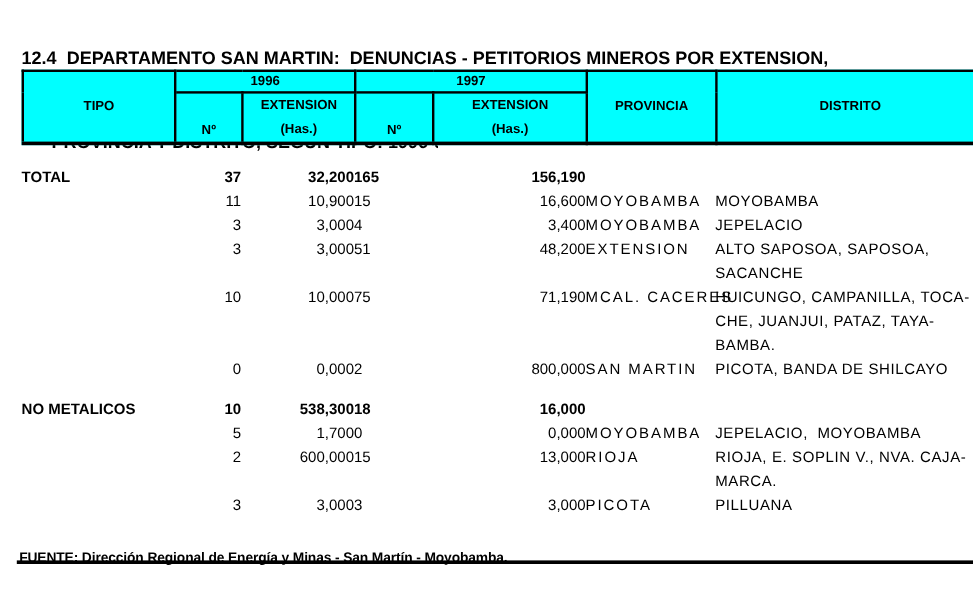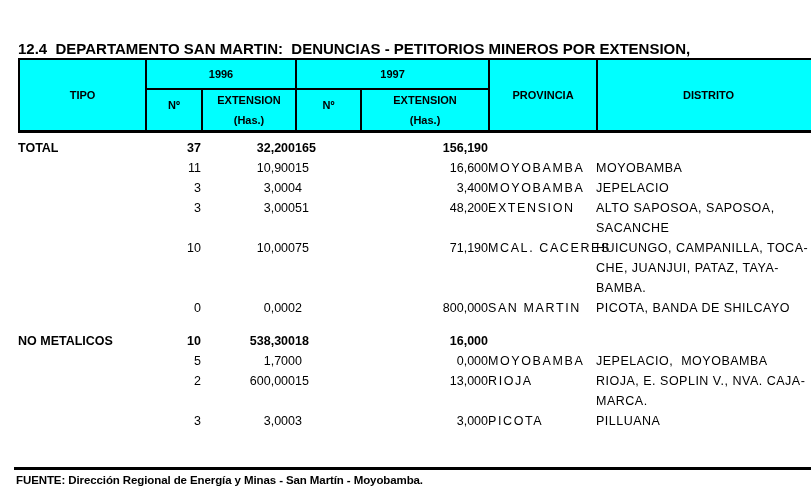--- a/index.html
+++ b/index.html
@@ -29,24 +29,24 @@
     border-collapse:collapse; table-layout:fixed;
     background:#00FFFF;
     border:2px solid #000;
     border-bottom:3px solid #000;
   }
   .header-table td {
     border:2px solid #000;
     text-align:center; font-weight:bold; font-size:11px;
     overflow:hidden;
   }
-  .header-table tr.h1 td { height:30px; }
+  .header-table tr.h1 td { height:18px; }
   .header-table tr.h2 td { height:42px; }
   .hd-mid  { vertical-align:middle; }
-  .hd-num  { vertical-align:bottom; padding-bottom:19px; }
+  .hd-num  { vertical-align:bottom; padding-bottom:3px; }
   .hd-ext  { vertical-align:middle; line-height:20px; }
   .hd-ext span { display:block; }
 
   
   .data-table {
     position:absolute; left:5px; top:138px;
     width:801px;
     border-collapse:collapse; table-layout:fixed;
   }
   .data-table td {
@@ -63,21 +63,21 @@
   .c-prov { padding-left:3px;  letter-spacing:1.6px; white-space:pre; }
   .c-dist { padding-left:15px; letter-spacing:0.5px; white-space:pre; }
   .data-table tr.spacer td { height:13px; line-height:13px; font-size:1px; }
 
   
   .footer-rule {
     position:absolute; left:1px; top:467px;
     width:808px; height:3px; background:#000;
   }
   .footer-text {
-    position:absolute; left:3px; top:474px;
+    position:absolute; left:3px; top:459px;
     font-weight:bold; font-size:11.5px; letter-spacing:-0.1px;
     white-space:pre;
   }
 </style>
 </head>
 <body>
 
 <div class="page">
 
   <div class="title">

